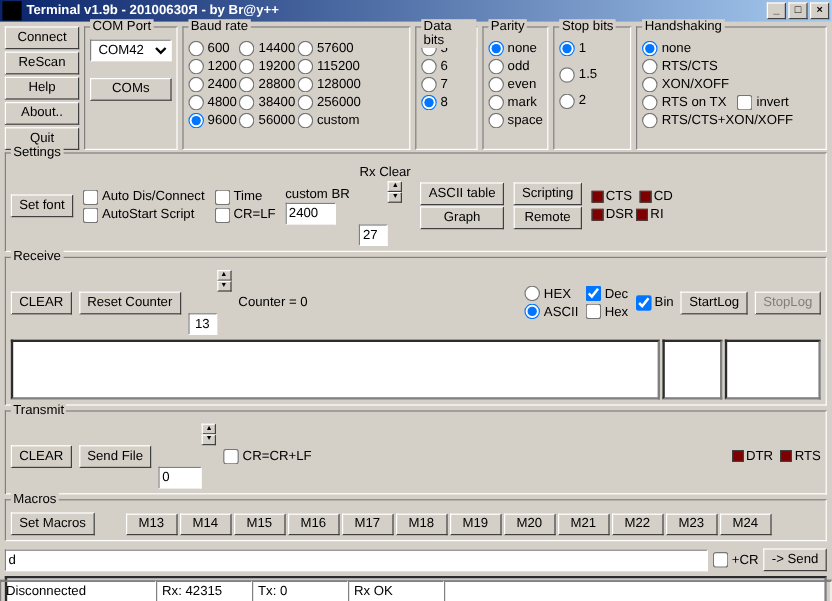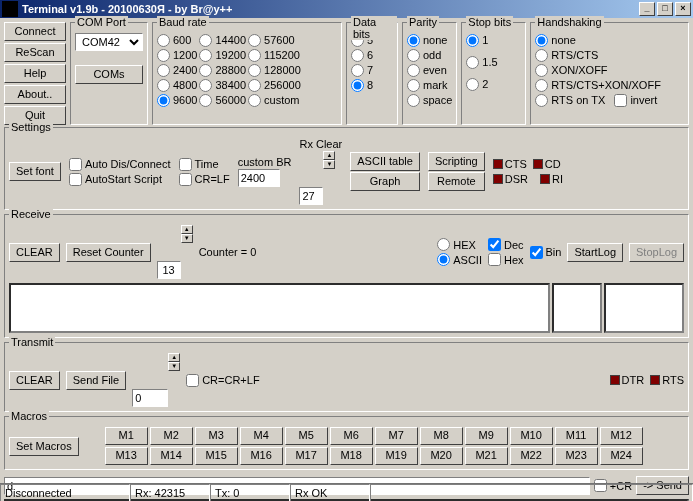--- a/index.html
+++ b/index.html
@@ -207,27 +207,27 @@
           <label class="radio">
             <input type="radio" name="hs" style="">
             <span>RTS/CTS</span>
           </label>
           <label class="radio">
             <input type="radio" name="hs" style="">
             <span>XON/XOFF</span>
           </label>
           <label class="radio">
             <input type="radio" name="hs" style="">
-            <span>RTS/CTS+XON/XOFF</span>
-          </label>
-          <label class="radio">
-            <input type="radio" name="hs" style="">
             <span>RTS on TX</span>
             <input type="checkbox" style="margin-left: 6px;">
             <span>invert</span>
+          </label>
+          <label class="radio">
+            <input type="radio" name="hs" style="">
+            <span>RTS/CTS+XON/XOFF</span>
           </label>
         </div>
     </fieldset>
   </div>
 
   <fieldset class="sunken" style="margin-top:2px">
     <legend>Settings</legend>
     <div class="hstack" style="gap:8px">
       <div class="btn">Set font</div>
       <div class="col">
@@ -276,21 +276,21 @@
         <div class="hstack" style="gap:6px">
           <span class="hstack">
               <span class="led"></span>
               <span>CTS</span>
             </span>
           <span class="hstack">
               <span class="led"></span>
               <span>CD</span>
             </span>
         </div>
-        <div class="hstack" style="gap:12px">
+        <div class="hstack" style="gap:2px">
           <span class="hstack">
               <span class="led"></span>
               <span>DSR</span>
             </span>
           <span class="hstack">
               <span class="led"></span>
               <span>RI</span>
             </span>
         </div>
       </div>
@@ -372,34 +372,20 @@
         </span>
     </div>
   </fieldset>
 
   <fieldset class="sunken" style="margin-top:4px">
     <legend>Macros</legend>
     <div class="hstack" style="gap:3px">
       <div class="btn" style="min-width:66px">Set Macros</div>
       <div style="width:20px"></div>
       <div class="col" style="gap:2px">
-        <div class="hstack" style="gap:2px" id="mr1">
-            <div class="mbtn">M1</div>
-            <div class="mbtn">M2</div>
-            <div class="mbtn">M3</div>
-            <div class="mbtn">M4</div>
-            <div class="mbtn">M5</div>
-            <div class="mbtn">M6</div>
-            <div class="mbtn">M7</div>
-            <div class="mbtn">M8</div>
-            <div class="mbtn">M9</div>
-            <div class="mbtn">M10</div>
-            <div class="mbtn">M11</div>
-            <div class="mbtn">M12</div>
-          </div>
         <div class="hstack" style="gap:2px" id="mr2">
             <div class="mbtn">M13</div>
             <div class="mbtn">M14</div>
             <div class="mbtn">M15</div>
             <div class="mbtn">M16</div>
             <div class="mbtn">M17</div>
             <div class="mbtn">M18</div>
             <div class="mbtn">M19</div>
             <div class="mbtn">M20</div>
             <div class="mbtn">M21</div>

